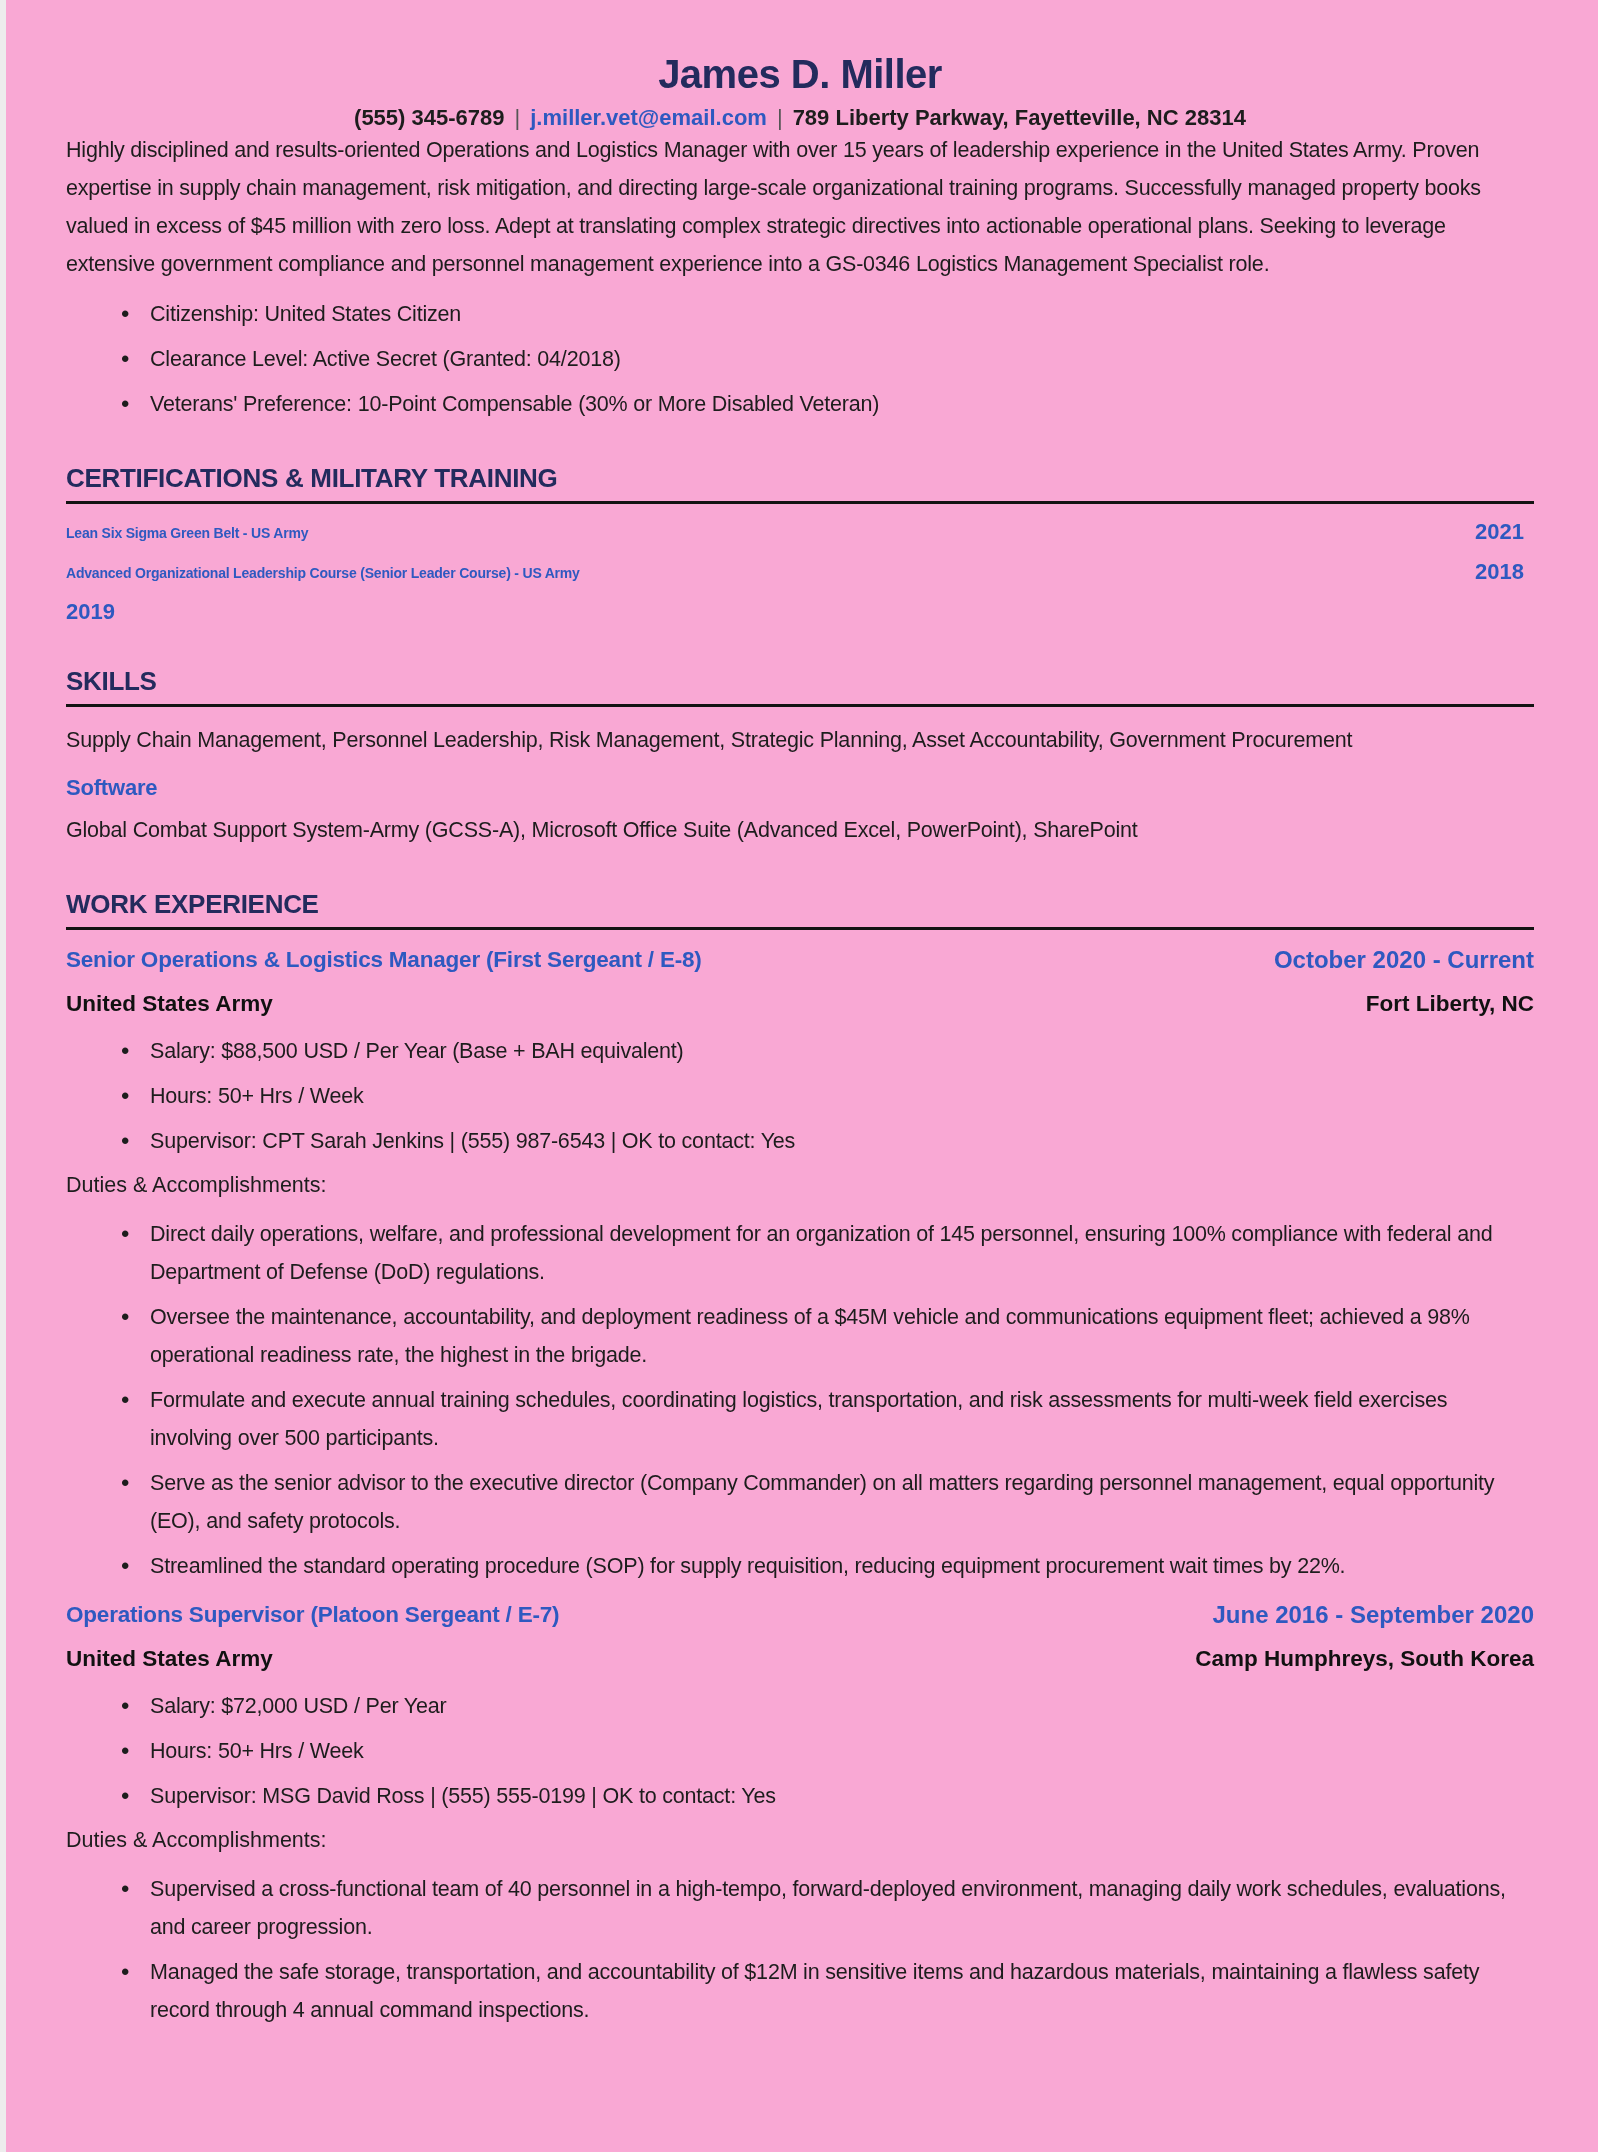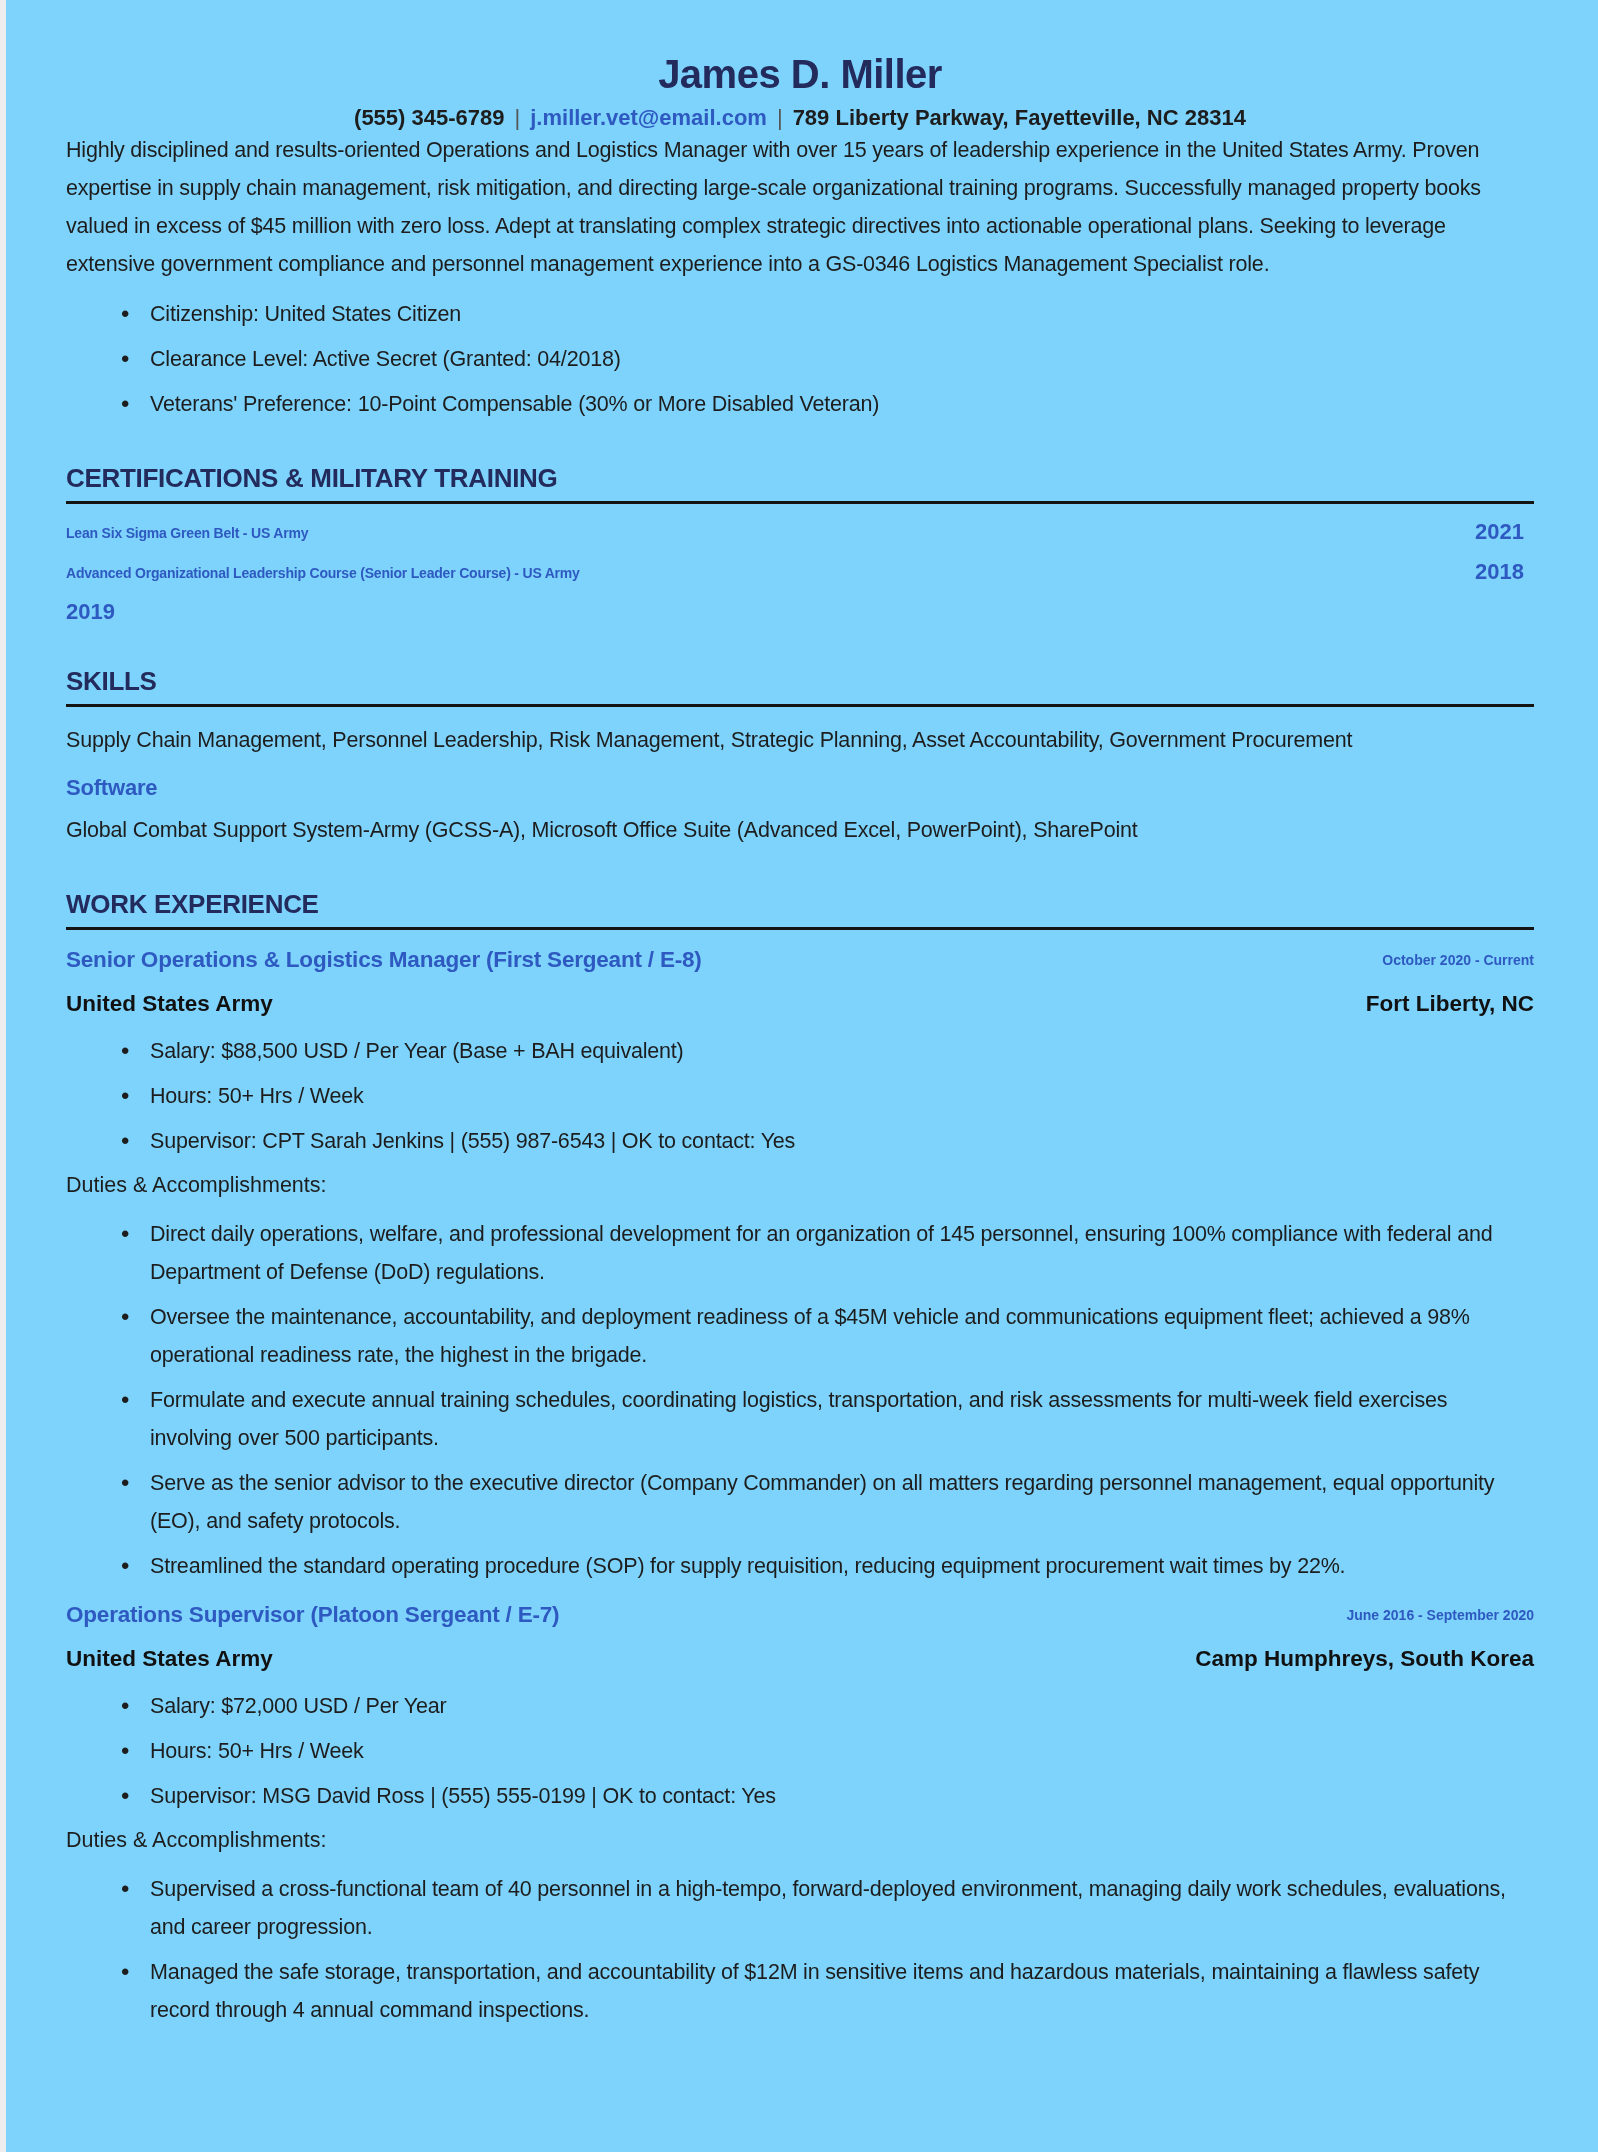--- a/index.html
+++ b/index.html
@@ -5,21 +5,21 @@
   * { margin: 0; padding: 0; box-sizing: border-box; }
   html, body { background: #ffffff; }
   body {
     width: 1598px; height: 2152px;
     font-family: "Liberation Sans", sans-serif;
     color: #1d1d1d;
     overflow: hidden;
   }
   .page {
     width: 1598px; height: 2152px;
-    background: #7dd3fc;
+    background: #f9a8d4;
     border-left: 6px solid #ededed;
     padding: 38px 64px 0 60px;
     overflow: hidden;
   }
   
   .name {
     text-align: center;
     color: #232b5d;
     font-size: 40px;
     font-weight: 700;
@@ -118,21 +118,21 @@
   .job-title {
     color: #2e59c0;
     font-weight: 700;
     font-size: 22.5px;
     letter-spacing: -0.2px;
     line-height: 32px;
   }
   .job-dates {
     color: #2e59c0;
     font-weight: 700;
-    font-size: 14px;
+    font-size: 24px;
     line-height: 32px;
   }
   .emp-row { margin-top: 12px; }
   .employer, .location {
     font-weight: 700;
     font-size: 22.5px;
     color: #111;
     line-height: 32px;
   }
   .details { margin-top: 10px; margin-bottom: 4px; }

